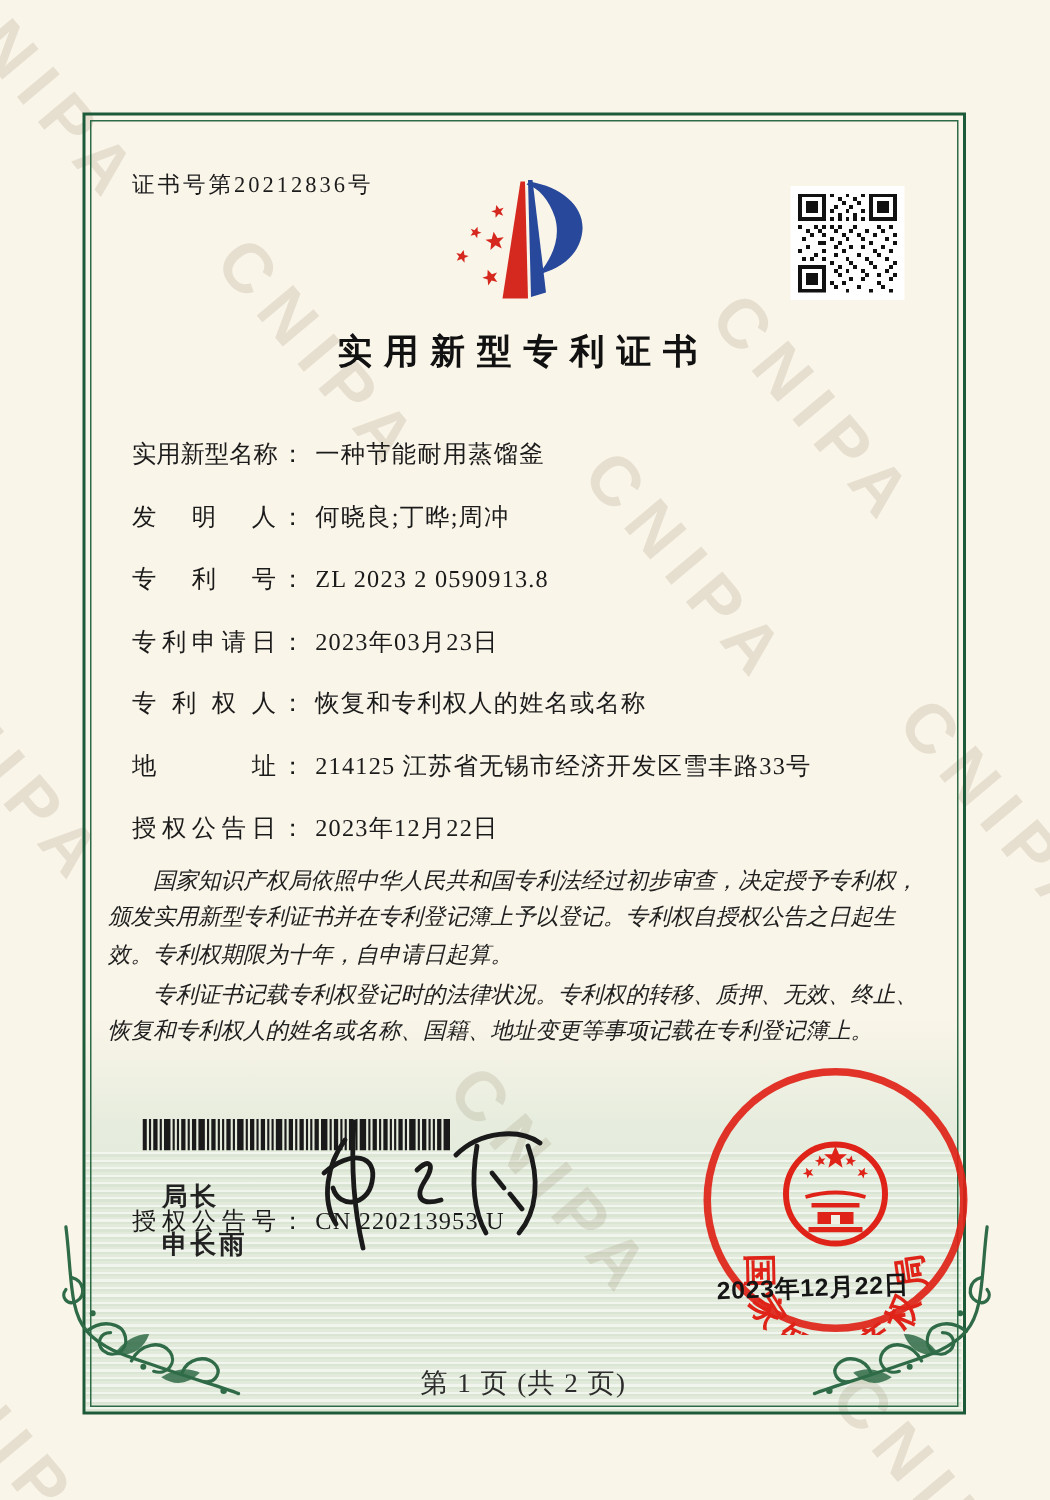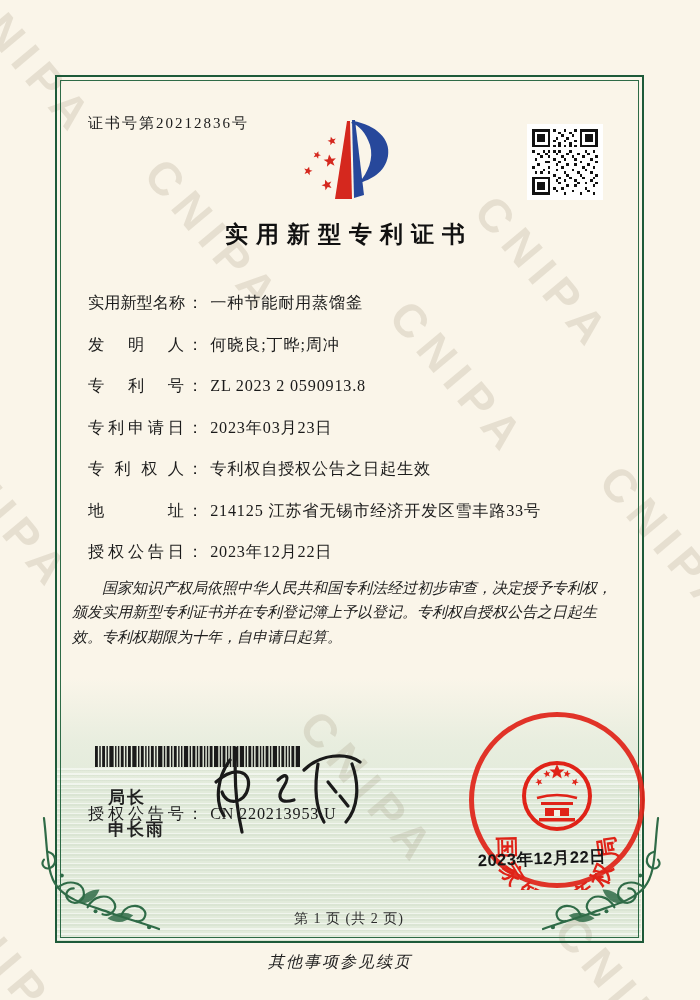--- a/index.html
+++ b/index.html
@@ -58,21 +58,21 @@
   .signature { position:absolute; left:200px; top:742px; }
 
   .seal { position:absolute; left:467px; top:710px; width:180px; height:180px; z-index:7; }
   .seal-ring { position:absolute; inset:2px; border:5.5px solid rgba(224,35,24,0.92); border-radius:50%; }
   .seal svg { position:absolute; inset:0; }
   .seal-date { position:absolute; left:8px; top:138px; width:134px; text-align:center;
       font-family:"Liberation Sans","DejaVu Sans",sans-serif; font-size:16.5px; font-weight:700;
       color:#151515; transform:rotate(-2deg); letter-spacing:0.5px; }
 
   .page-note { position:absolute; left:55px; right:57px; top:910px; text-align:center;
-      font-size:14px; color:#2c2c2c; letter-spacing:1px; }
+      font-size:18px; color:#2c2c2c; letter-spacing:1px; }
   .cont-note { position:absolute; left:0; right:20px; top:952px; text-align:center;
       font-size:16px; font-style:italic; color:#1f1f1f; letter-spacing:2px; }
 </style>
 </head>
 <body>
 
 <div class="page">
 
   <div class="wm" style="left:-12px;top:-30px">CNIPA</div>
   <div class="wm" style="left:175px;top:148px">CNIPA</div>
@@ -178,37 +178,38 @@
       <div class="frow">
         <span class="flabel">发明人</span><span class="fcolon">：</span><span class="fvalue">何晓良;丁晔;周冲</span>
       </div>
       <div class="frow">
         <span class="flabel">专利号</span><span class="fcolon">：</span><span class="fvalue">ZL 2023 2 0590913.8</span>
       </div>
       <div class="frow">
         <span class="flabel">专利申请日</span><span class="fcolon">：</span><span class="fvalue">2023年03月23日</span>
       </div>
       <div class="frow">
-        <span class="flabel">专利权人</span><span class="fcolon">：</span><span class="fvalue">专利权自授权公告之日起生效</span>
+        <span class="flabel">专利权人</span><span class="fcolon">：</span><span class="fvalue">恢复和专利权人的姓名或名称</span>
       </div>
       <div class="frow">
         <span class="flabel">地址</span><span class="fcolon">：</span><span class="fvalue">214125 江苏省无锡市经济开发区雪丰路33号</span>
       </div>
       <div class="frow double">
         <div class="pair1">
           <span class="flabel">授权公告日</span><span class="fcolon">：</span><span class="fvalue">2023年12月22日</span>
         </div>
         <div class="pair2">
           <span class="flabel">授权公告号</span><span class="fcolon">：</span><span class="fvalue">CN 220213953 U</span>
         </div>
       </div>
     </div>
 
     <div class="paras">
       <p>国家知识产权局依照中华人民共和国专利法经过初步审查，决定授予专利权，颁发实用新型专利证书并在专利登记簿上予以登记。专利权自授权公告之日起生效。专利权期限为十年，自申请日起算。</p>
+      <p>专利证书记载专利权登记时的法律状况。专利权的转移、质押、无效、终止、恢复和专利权人的姓名或名称、国籍、地址变更等事项记载在专利登记簿上。</p>
     </div>
 
     <svg class="barcode" width="205" height="21" viewBox="0 0 143 21" preserveAspectRatio="none">
       <path fill="#1a1a1a" d="M0 0h2v21h-2z M3 0h1v21h-1z M5 0h2v21h-2z M8 0h1v21h-1z M10 0h3v21h-3z M14 0h1v21h-1z M16 0h1v21h-1z M18 0h2v21h-2z M21 0h1v21h-1z M23 0h2v21h-2z M26 0h3v21h-3z M30 0h1v21h-1z M32 0h2v21h-2z M35 0h1v21h-1z M37 0h1v21h-1z M39 0h2v21h-2z M42 0h1v21h-1z M44 0h3v21h-3z M48 0h1v21h-1z M50 0h2v21h-2z M53 0h1v21h-1z M55 0h2v21h-2z M58 0h1v21h-1z M60 0h1v21h-1z M62 0h3v21h-3z M66 0h1v21h-1z M68 0h2v21h-2z M71 0h1v21h-1z M73 0h2v21h-2z M76 0h1v21h-1z M78 0h1v21h-1z M80 0h2v21h-2z M83 0h3v21h-3z M87 0h1v21h-1z M89 0h2v21h-2z M92 0h1v21h-1z M94 0h1v21h-1z M96 0h2v21h-2z M99 0h1v21h-1z M101 0h3v21h-3z M105 0h1v21h-1z M107 0h2v21h-2z M110 0h1v21h-1z M112 0h2v21h-2z M115 0h1v21h-1z M117 0h1v21h-1z M119 0h2v21h-2z M122 0h1v21h-1z M124 0h3v21h-3z M128 0h1v21h-1z M130 0h2v21h-2z M133 0h1v21h-1z M135 0h1v21h-1z M137 0h2v21h-2z M140 0h3v21h-3z"></path>
     </svg>
 
     <div class="signer-title">局长</div>
     <div class="signer-name">申长雨</div>
 
     <svg class="signature" width="180" height="96" viewBox="0 0 180 96">
@@ -248,16 +249,15 @@
             <rect x="72" y="108" width="36" height="3.5"></rect>
           </g>
           <path d="M70,88 Q90,82 110,88" fill="none" stroke="#E02318" stroke-width="2.5"></path>
           <rect x="87" y="100" width="6" height="6" fill="#F3F2E6"></rect>
         </g>
       </svg>
       <div class="seal-date">2023年12月22日</div>
     </div>
 
     <div class="page-note">第 1 页 (共 2 页)</div>
-    <div class="cont-note">其他事项参见续页</div>
 
   </div>
 </div>
 
 </body></html>

